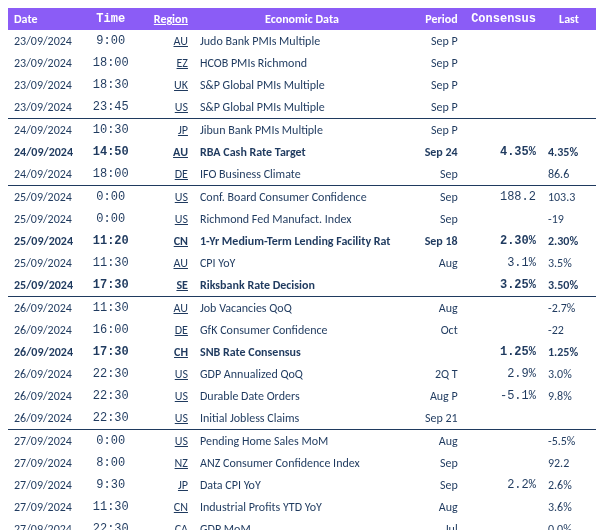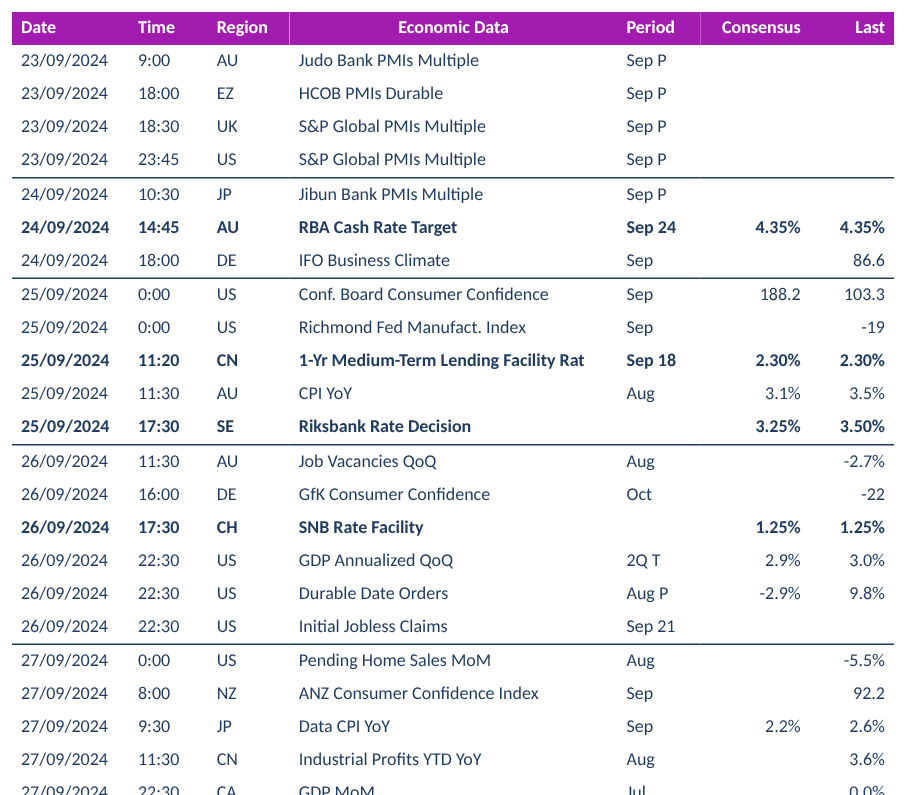--- a/index.html
+++ b/index.html
@@ -8,42 +8,42 @@
     font-family: Calibri, Arial, sans-serif;
     font-size: 12px;
     background: #fff;
     color: #1f3a5f;
   }
   table {
     border-collapse: collapse;
     width: 588px;
   }
   thead th {
-    background: #a21caf;
+    background: #8b5cf6;
     color: #fff;
     font-weight: bold;
     padding: 4px 6px;
     border: none;
     font-size: 12px;
   }
   tbody td {
     padding: 2px 6px;
     border: none;
     color: #1f3a5f;
     white-space: nowrap;
     line-height: 1.5;
   }
   th.date, td.date { width: 72px; text-align: left; }
-  th.time, td.time { width: 44px; text-align: left; }
-  th.region, td.region { width: 50px; text-align: left; padding-left:10px; }
+  th.time, td.time { width: 44px; text-align: center; font-family: Liberation Mono, monospace; }
+  th.region, td.region { width: 50px; text-align: right; padding-left:10px;text-decoration:underline; }
   th.econ, td.econ { width: 220px; text-align: left; overflow: hidden; margin-left: 40px;}
   th.econ { text-align: center; }
-  th.period, td.period { width: 52px; text-align: left; }
-  th.consensus, td.consensus { width: 68px; text-align: right; }
-  th.last, td.last { width: 56px; text-align: right; }
+  th.period, td.period { width: 52px; text-align: right; }
+  th.consensus, td.consensus { width: 68px; text-align: right; font-family: Liberation Mono, monospace; }
+  th.last, td.last { width: 56px; }
   tr.bold td { font-weight: bold; }
   tr.sep td { border-top: 1px solid #1f3a5f; }
 </style>
 </head>
 <body>
 
 <table>
   <thead>
     <tr>
       <th class="date">Date</th>
@@ -62,21 +62,21 @@
         <td class="region">AU</td>
         <td class="econ">Judo Bank PMIs Multiple</td>
         <td class="period">Sep P</td>
         <td class="consensus"></td>
         <td class="last"></td>
       </tr>
       <tr>
         <td class="date">23/09/2024</td>
         <td class="time">18:00</td>
         <td class="region">EZ</td>
-        <td class="econ">HCOB PMIs Durable</td>
+        <td class="econ">HCOB PMIs Richmond</td>
         <td class="period">Sep P</td>
         <td class="consensus"></td>
         <td class="last"></td>
       </tr>
       <tr>
         <td class="date">23/09/2024</td>
         <td class="time">18:30</td>
         <td class="region">UK</td>
         <td class="econ">S&amp;P Global PMIs Multiple</td>
         <td class="period">Sep P</td>
@@ -96,21 +96,21 @@
         <td class="date">24/09/2024</td>
         <td class="time">10:30</td>
         <td class="region">JP</td>
         <td class="econ">Jibun Bank PMIs Multiple</td>
         <td class="period">Sep P</td>
         <td class="consensus"></td>
         <td class="last"></td>
       </tr>
       <tr class="bold">
         <td class="date">24/09/2024</td>
-        <td class="time">14:45</td>
+        <td class="time">14:50</td>
         <td class="region">AU</td>
         <td class="econ">RBA Cash Rate Target</td>
         <td class="period">Sep 24</td>
         <td class="consensus">4.35%</td>
         <td class="last">4.35%</td>
       </tr>
       <tr>
         <td class="date">24/09/2024</td>
         <td class="time">18:00</td>
         <td class="region">DE</td>
@@ -179,41 +179,41 @@
         <td class="region">DE</td>
         <td class="econ">GfK Consumer Confidence</td>
         <td class="period">Oct</td>
         <td class="consensus"></td>
         <td class="last">-22</td>
       </tr>
       <tr class="bold">
         <td class="date">26/09/2024</td>
         <td class="time">17:30</td>
         <td class="region">CH</td>
-        <td class="econ">SNB Rate Facility</td>
+        <td class="econ">SNB Rate Consensus</td>
         <td class="period"></td>
         <td class="consensus">1.25%</td>
         <td class="last">1.25%</td>
       </tr>
       <tr>
         <td class="date">26/09/2024</td>
         <td class="time">22:30</td>
         <td class="region">US</td>
         <td class="econ">GDP Annualized QoQ</td>
         <td class="period">2Q T</td>
         <td class="consensus">2.9%</td>
         <td class="last">3.0%</td>
       </tr>
       <tr>
         <td class="date">26/09/2024</td>
         <td class="time">22:30</td>
         <td class="region">US</td>
         <td class="econ">Durable Date Orders</td>
         <td class="period">Aug P</td>
-        <td class="consensus">-2.9%</td>
+        <td class="consensus">-5.1%</td>
         <td class="last">9.8%</td>
       </tr>
       <tr>
         <td class="date">26/09/2024</td>
         <td class="time">22:30</td>
         <td class="region">US</td>
         <td class="econ">Initial Jobless Claims</td>
         <td class="period">Sep 21</td>
         <td class="consensus"></td>
         <td class="last"></td>

